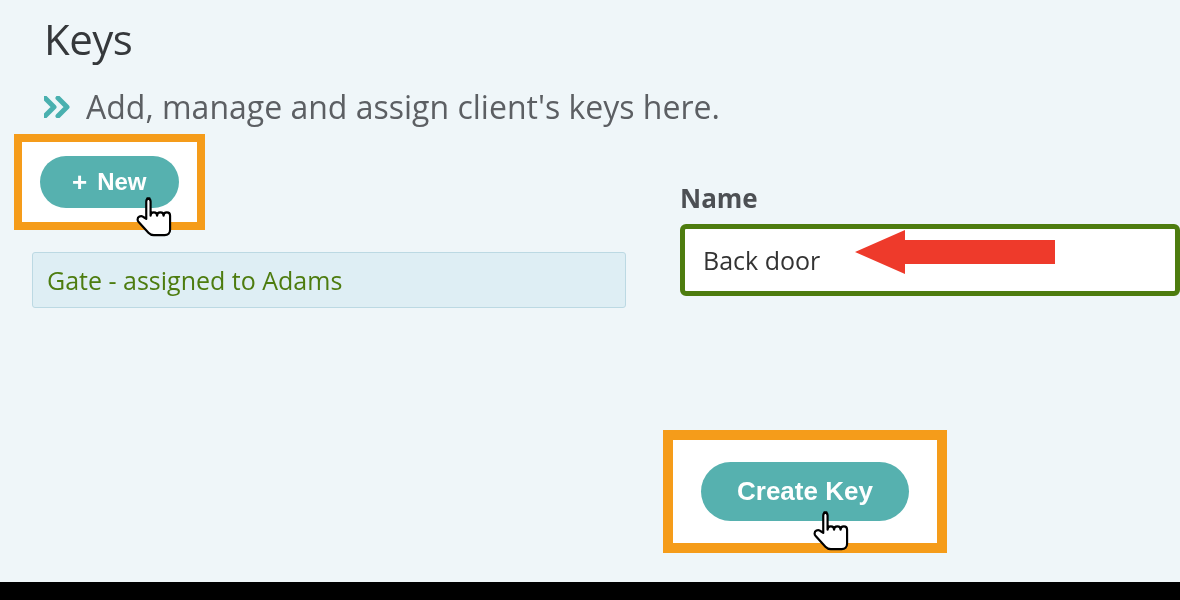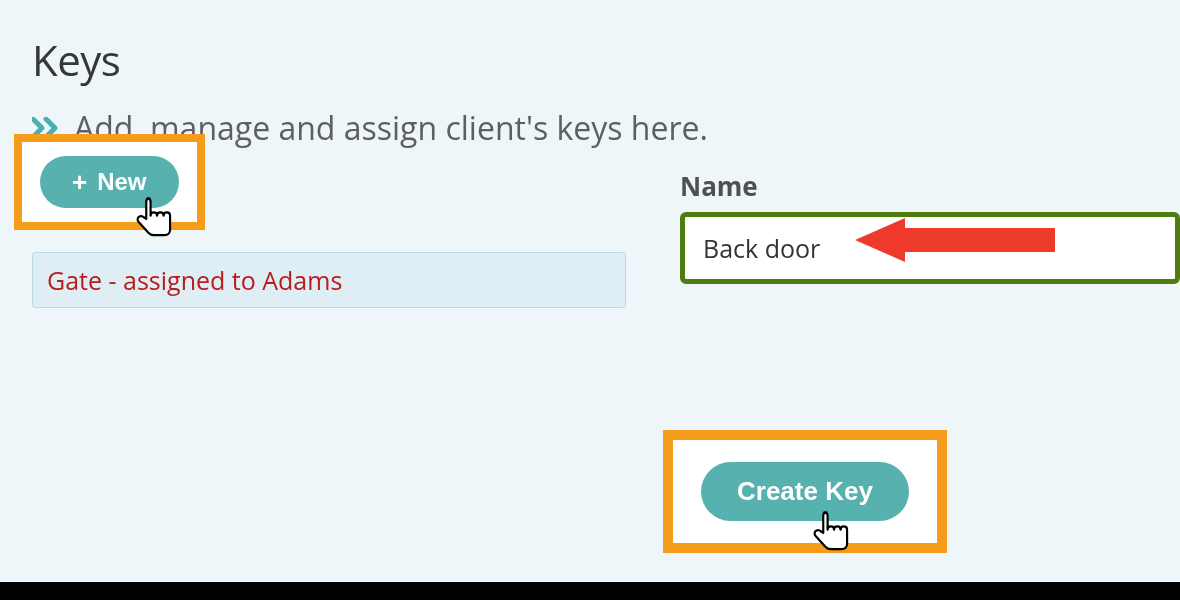--- a/index.html
+++ b/index.html
@@ -5,22 +5,21 @@
     * { box-sizing: border-box; margin: 0; padding: 0; }
     body {
       font-family: "Open Sans", "Segoe UI", Arial, sans-serif;
       background: #eff6f9;
       width: 1180px;
       height: 600px;
       position: relative;
       overflow: hidden;
     }
     .container {
-      padding: 10px 0 0 32px;
-      margin-top: 21px;
+      padding: 10px 0 0 44px;
     }
     .page-title {
       font-size: 42px;
       font-weight: 400;
       color: #35383b;
       letter-spacing: -0.5px;
       margin-bottom: 18px;
     }
     .subtitle-row {
       display: flex;
@@ -76,27 +75,27 @@
     .key-row {
       position: absolute;
       left: 32px;
       top: 252px;
       width: 594px;
       border: 1px solid #bcd9e3;
       background: #deeef4;
       border-radius: 3px;
       padding: 10px 14px;
       font-size: 25px;
-      color: #b91c1c;
+      color: #4d7c0f;
       cursor: pointer;
     }
     .right-col {
       position: absolute;
       left: 680px;
-      top: 168px;
+      top: 180px;
       right: 0;
     }
     .field-label {
       font-size: 26px;
       font-weight: 700;
       color: #4d5054;
       margin-bottom: 8px;
     }
     .field-wrap { position: relative; margin-bottom: 28px; }
     .text-input {

